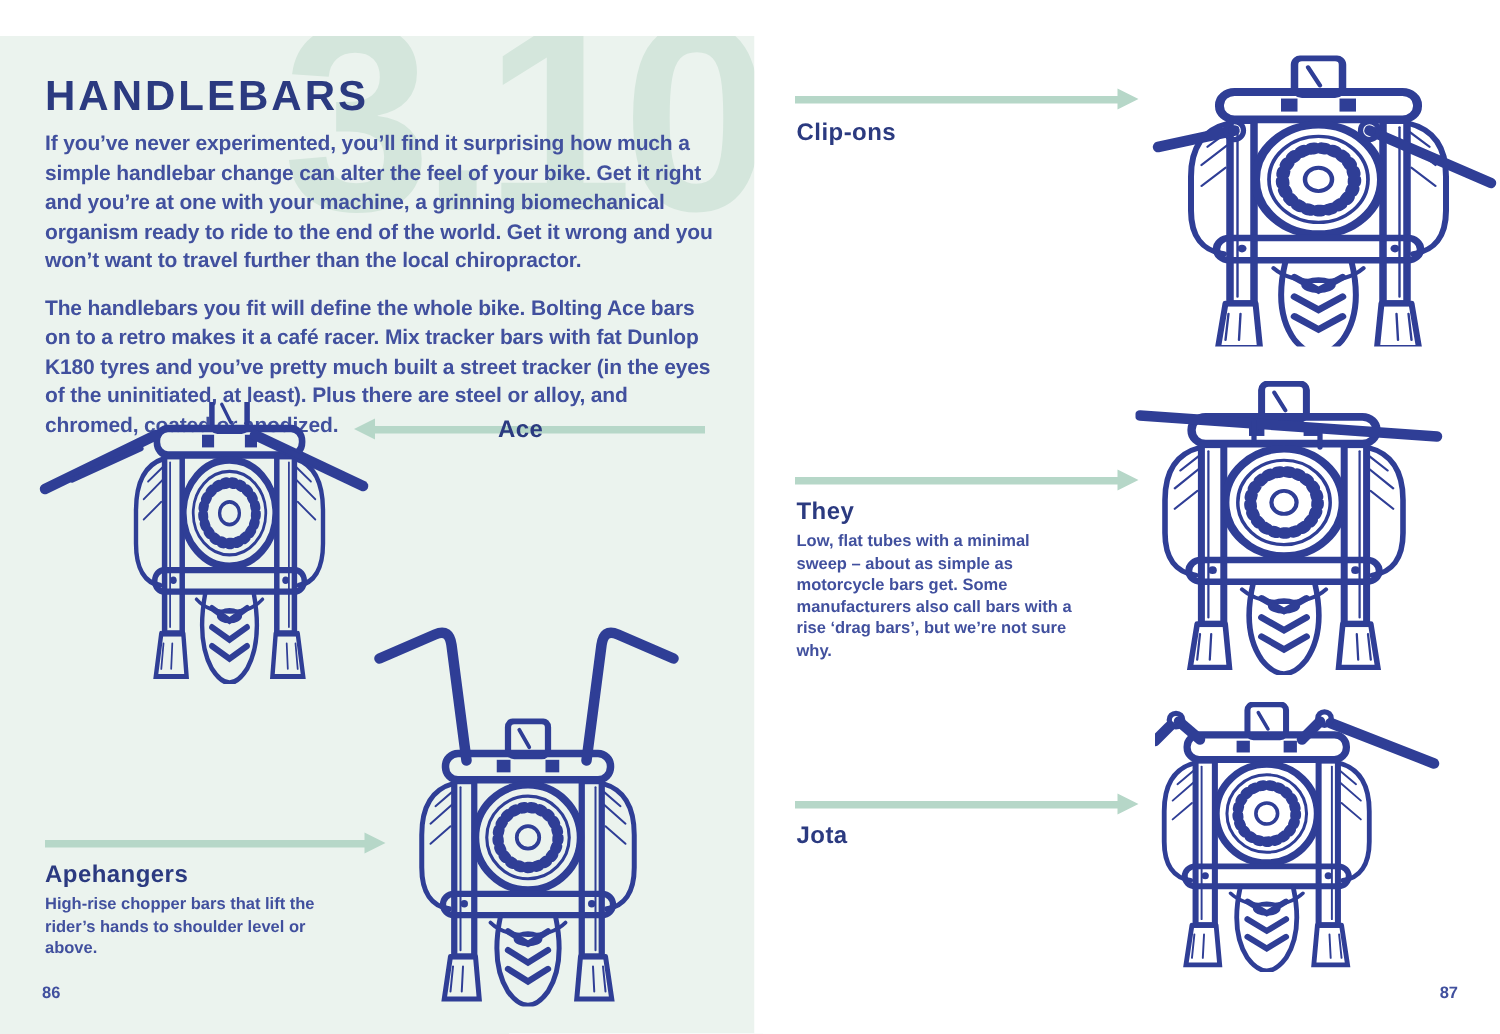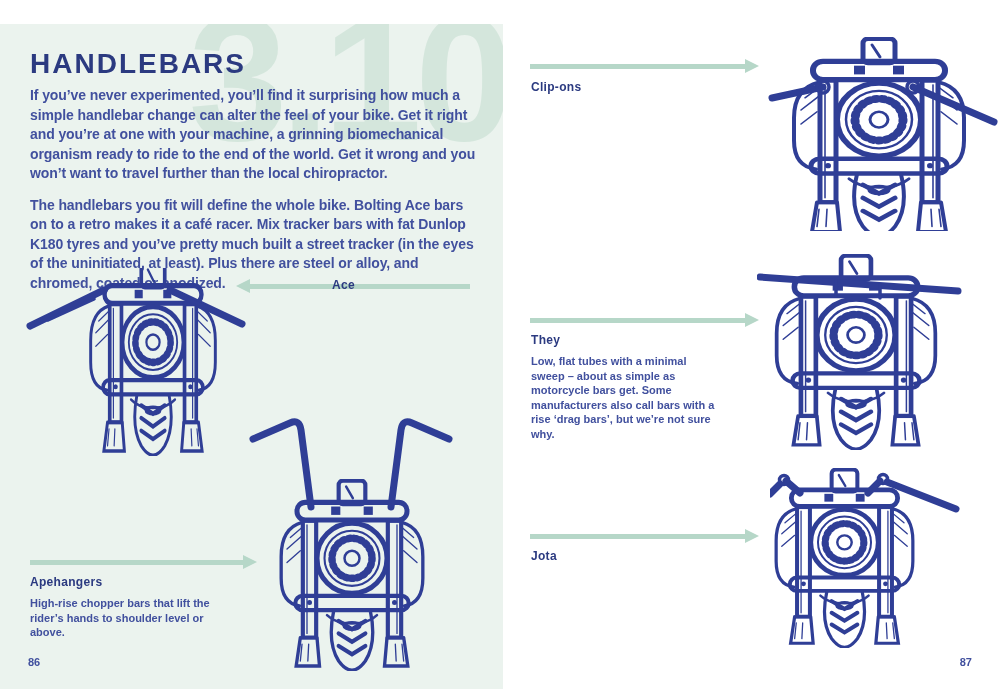--- a/index.html
+++ b/index.html
@@ -36,21 +36,21 @@
     font-size:28px;font-weight:800;letter-spacing:2px;
     color:var(--heading);
   }
   .intro{
     position:absolute;left:30px;top:62px;width:452px;
     font-size:14px;line-height:19.5px;font-weight:600;
     color:var(--body);letter-spacing:-0.1px;
   }
   .intro p + p{margin-top:12px;}
   .sec-heading{
-    position:absolute;font-size:12px;font-weight:800;
+    position:absolute;font-size:16px;font-weight:800;
     color:var(--heading);letter-spacing:0.3px;
   }
   .sec-desc{
     position:absolute;font-size:11px;line-height:14.5px;font-weight:600;
     color:var(--body);
   }
   .arrow{
     position:absolute;height:5px;background:var(--arrow);
   }
   .arrow.right::after{

